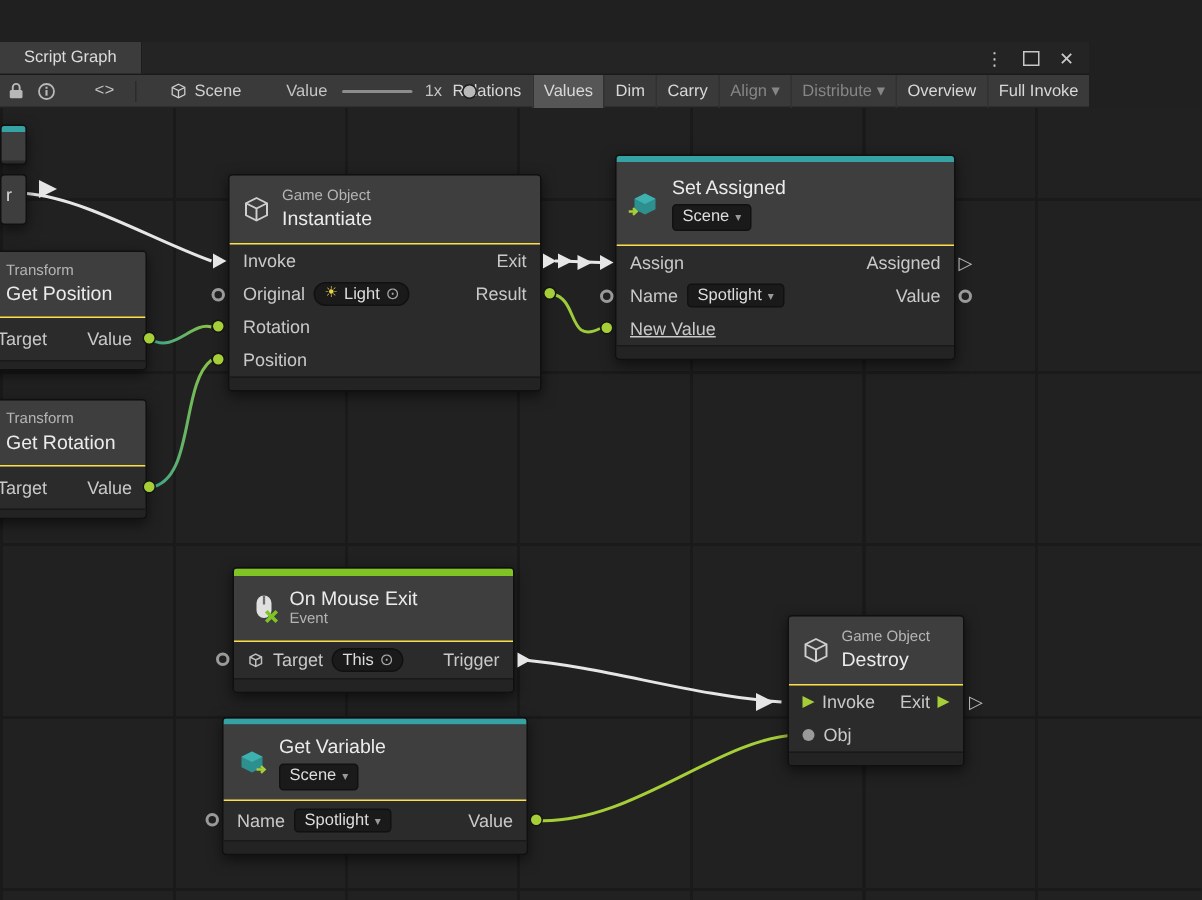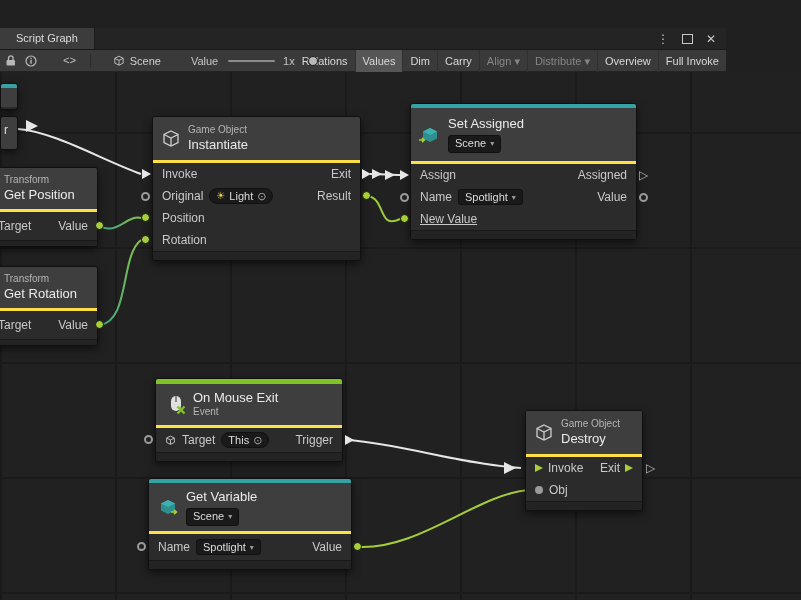--- a/index.html
+++ b/index.html
@@ -33,21 +33,21 @@
       repeating-linear-gradient(to bottom,#1a1a1a 0,#1a1a1a 2px,transparent 2px,transparent 115px),
       repeating-linear-gradient(to right,#1a1a1a 0,#1a1a1a 2px,transparent 2px,transparent 115px);
     background-position:0 60px,0 0;}
   .wires{position:absolute;left:0;top:0;z-index:1;}
 
   
   .node{position:absolute;z-index:2;background:#2b2b2b;border:1px solid #101010;border-radius:3px;
     box-shadow:0 3px 9px rgba(0,0,0,.55);box-sizing:border-box;overflow:hidden;}
   .tealbar{height:4px;background:#35a3a3;}
   .greenbar{height:5px;background:#7fc325;}
-  .nhead{background:#3e3e3e;display:flex;align-items:center;gap:7px;padding:0 8px;border-bottom:3px solid #fde047;box-sizing:border-box;}
+  .nhead{background:#3e3e3e;display:flex;align-items:center;gap:7px;padding:0 8px;border-bottom:1px solid #fde047;box-sizing:border-box;}
   .htxt{display:flex;flex-direction:column;justify-content:center;line-height:1.25;}
   .grp{font-size:10px;color:#b5b5b5;}
   .ttl{font-size:13px;color:#ebebeb;}
   .sub{font-size:10px;color:#b5b5b5;}
   .nrow{display:flex;align-items:center;justify-content:space-between;padding:0 9px;color:#c9c9c9;font-size:12px;box-sizing:border-box;}
   .lg{display:flex;align-items:center;gap:6px;}
   .nfoot{height:8px;background:#232323;border-top:1px solid #191919;}
   .chip{display:inline-flex;align-items:center;gap:4px;background:#1a1a1a;border:1px solid #111;border-radius:3px;padding:1px 6px;font-size:11px;color:#ddd;}
   .chip.pill{border-radius:9px;}
   .caret{font-size:8px;color:#9a9a9a;}
@@ -197,24 +197,24 @@
           <span>Original</span>
           <span class="chip pill">
             <span class="light-ico">☀</span>
             <span>Light</span>
             <span class="picker">⊙</span>
           </span>
         </span>
         <span>Result</span>
       </div>
       <div class="nrow" style="height:22px;">
+        <span>Rotation</span>
+      </div>
+      <div class="nrow" style="height:22px;">
         <span>Position</span>
-      </div>
-      <div class="nrow" style="height:22px;">
-        <span>Rotation</span>
       </div>
       <div class="nfoot"></div>
     </div>
 
     <div class="node" style="left:410px;top:31px;width:227px;">
       <div class="tealbar"></div>
       <div class="nhead" style="height:56px;">
         <svg width="22" height="22" viewBox="0 0 22 22">
           <polygon points="11,4 18,7.5 18,14.5 11,18 4,14.5 4,7.5" fill="#2e8f8f"></polygon>
           <polygon points="11,4 18,7.5 11,11 4,7.5" fill="#3fb0b0"></polygon>

